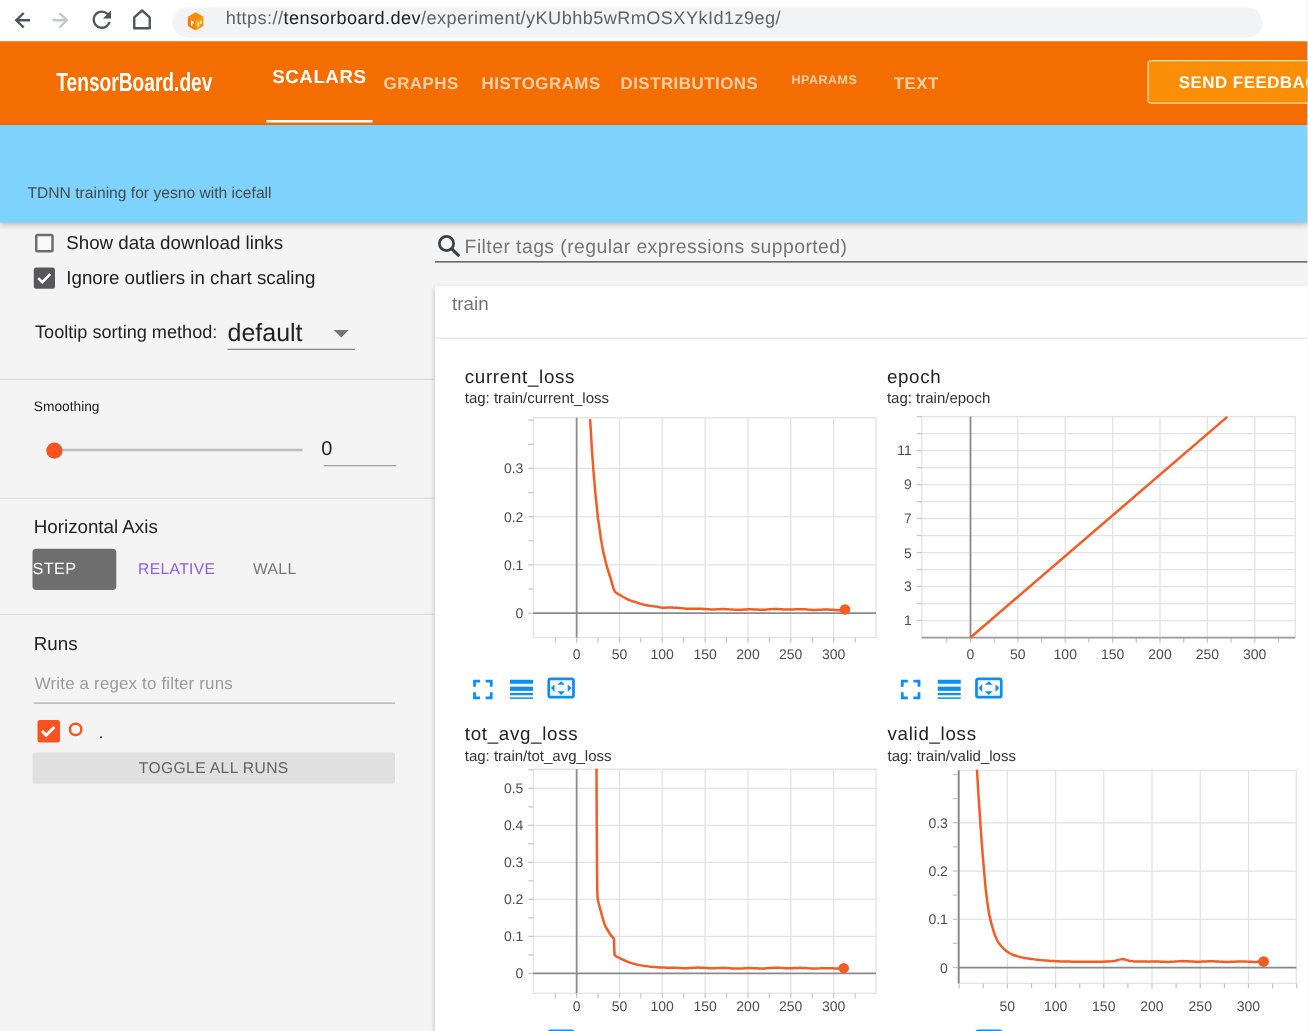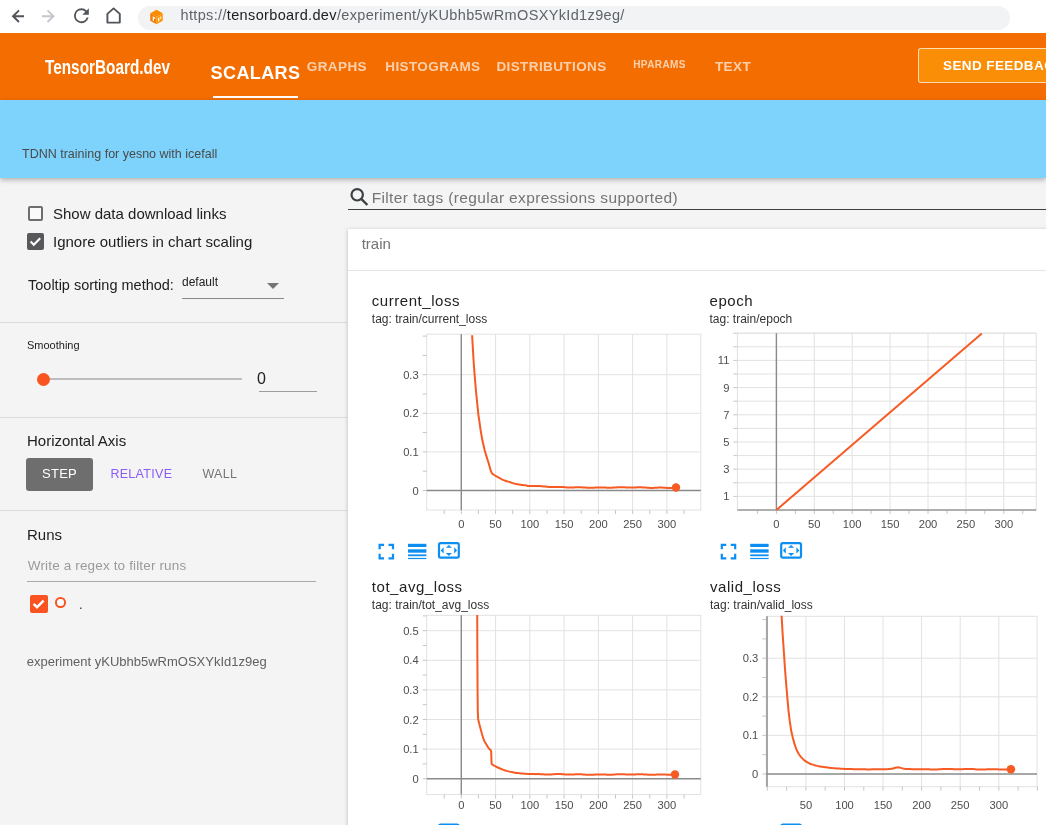--- a/index.html
+++ b/index.html
@@ -20,66 +20,66 @@
 <svg class="abs" style="left:148.5px;top:8.5px" width="15" height="16" viewBox="0 0 24 25">
       <path fill="#fb8c00" d="M12 1 22 6.6 12 12.2 2 6.6z"></path>
       <path fill="#f57c00" d="M2 6.6l10 5.6v12L2 18.6z"></path>
       <path fill="#ff9800" d="M22 6.6l-10 5.6v12l10-5.6z"></path>
       <path fill="#fff" d="M6 11.2l4 2.2v2.4l-2-1.1v4.4l-2-1.1zM14.5 13.9l2-1.1v6l-2 1.1zM18 12l1.6-.9v4.2l-1.6.9z"></path>
     </svg>
 <div class="abs" style="left:180.5px;top:7px;font-size:14.5px;color:#202124;letter-spacing:0.35px;white-space:nowrap"><span style="color:#5f6368">https://</span>tensorboard.dev<span style="color:#5f6368">/experiment/yKUbhb5wRmOSXYkId1z9eg/</span></div>
 </div>
 <div class="abs" style="left:0;top:33px;width:1046px;height:67px;background:#f46d00">
 <div class="abs" style="left:45px;top:21.5px;font-size:21px;font-weight:bold;color:#fff;transform:scaleX(0.73);transform-origin:0 0;white-space:nowrap">TensorBoard.dev</div>
-<div class="abs" style="left:255.5px;top:30px;transform:translateX(-50%);font-size:18px;font-weight:bold;color:#fff;letter-spacing:0.4px;white-space:nowrap">SCALARS</div>
+<div class="abs" style="left:255.5px;top:20px;transform:translateX(-50%);font-size:15px;font-weight:bold;color:#fff;letter-spacing:0.4px;white-space:nowrap">SCALARS</div>
 <div class="abs" style="left:336.9px;top:26px;transform:translateX(-50%);font-size:13.5px;font-weight:bold;color:rgba(255,255,255,0.68);letter-spacing:0.4px;white-space:nowrap">GRAPHS</div>
 <div class="abs" style="left:432.9px;top:26px;transform:translateX(-50%);font-size:13.5px;font-weight:bold;color:rgba(255,255,255,0.68);letter-spacing:0.4px;white-space:nowrap">HISTOGRAMS</div>
 <div class="abs" style="left:551.5px;top:26px;transform:translateX(-50%);font-size:13.5px;font-weight:bold;color:rgba(255,255,255,0.68);letter-spacing:0.4px;white-space:nowrap">DISTRIBUTIONS</div>
 <div class="abs" style="left:659.5px;top:26px;transform:translateX(-50%);font-size:10px;font-weight:bold;color:rgba(255,255,255,0.68);letter-spacing:0.4px;white-space:nowrap">HPARAMS</div>
 <div class="abs" style="left:733px;top:26px;transform:translateX(-50%);font-size:13.5px;font-weight:bold;color:rgba(255,255,255,0.68);letter-spacing:0.4px;white-space:nowrap">TEXT</div>
 <div class="abs" style="left:212.7px;top:62.5px;width:85.2px;height:2.5px;background:#fff"></div>
 <div class="abs" style="left:918px;top:15px;width:160px;height:34.5px;background:#fb8e07;border:1px solid rgba(255,255,255,0.7);border-radius:3px;color:#fff;font-size:13.5px;font-weight:bold;letter-spacing:0.4px;text-align:left;padding-left:24px;line-height:33px">SEND FEEDBACK</div>
 </div>
 <div class="abs" style="left:0;top:100px;width:1046px;height:77.5px;background:#7dd3fc;box-shadow:0 2px 5px rgba(0,0,0,0.28);z-index:5">
 <div class="abs" style="left:22px;top:147px;font-size:12.5px;color:#4a4a4a;top:47px">TDNN training for yesno with icefall</div>
 </div>
-<div class="abs" style="left:0;top:178px;width:348px;height:648px;background:#f4f4f4">
+<div class="abs" style="left:0;top:159px;width:348px;height:648px;background:#f4f4f4">
 <div class="abs" style="left:27.5px;top:27.5px;width:15px;height:15px;border:2px solid #6e6e6e;border-radius:2px;background:#fafafa"></div>
     <div class="abs" style="left:53px;top:27px;font-size:15px;color:#212121">Show data download links</div>
     <div class="abs" style="left:27px;top:54.5px;width:17px;height:17px;border-radius:2px;background:#58585b"></div>
     <svg class="abs" style="left:27px;top:54.5px" width="17" height="17" viewBox="0 0 17 17">
       <path d="M3.6 8.5l3.2 3.2 6.4-6.4" stroke="#fff" stroke-width="2.1" fill="none"></path>
     </svg>
     <div class="abs" style="left:53px;top:55px;font-size:15px;color:#212121">Ignore outliers in chart scaling</div>
     <div class="abs" style="left:28px;top:99px;font-size:14.5px;color:#212121">Tooltip sorting method:</div>
-    <div class="abs" style="left:182px;top:96.5px;font-size:12px;color:#212121">default</div>
+    <div class="abs" style="left:182px;top:96.5px;font-size:20px;color:#212121">default</div>
     <div class="abs" style="left:182px;top:120px;width:102px;height:1px;background:#8a8a8a"></div>
     <div class="abs" style="left:266.6px;top:105px;width:0;height:0;border-left:6.5px solid transparent;border-right:6.5px solid transparent;border-top:6.6px solid #757575"></div>
     <div class="abs" style="left:0;top:143.5px;width:347px;height:1px;background:#dcdcdc"></div>
     <div class="abs" style="left:27px;top:160.5px;font-size:11px;color:#212121">Smoothing</div>
     <div class="abs" style="left:42px;top:200px;width:200px;height:2px;background:#bdbdbd"></div>
     <div class="abs" style="left:37px;top:194.5px;width:13px;height:13px;border-radius:50%;background:#f95321"></div>
     <div class="abs" style="left:257px;top:191.5px;font-size:16px;color:#212121">0</div>
     <div class="abs" style="left:258.8px;top:213px;width:58.5px;height:1px;background:#9e9e9e"></div>
     <div class="abs" style="left:0;top:239px;width:347px;height:1px;background:#dcdcdc"></div>
     <div class="abs" style="left:27px;top:253.5px;font-size:15px;color:#212121">Horizontal Axis</div>
-    <div class="abs" style="left:26px;top:280px;width:67px;height:32.6px;background:#6e6e6e;border-radius:3px;color:#fff;font-size:13px;text-align:center;line-height:32.6px;letter-spacing:0.3px">STEP</div>
+    <div class="abs" style="left:26px;top:280px;width:67px;height:32.6px;background:#6e6e6e;border-radius:3px;color:#fff;font-size:13px;text-align:left;line-height:32.6px;letter-spacing:0.3px">STEP</div>
     <div class="abs" style="left:110.4px;top:280px;width:57px;height:32.6px;color:#8b5cf6;font-size:12.5px;text-align:left;line-height:32.6px;letter-spacing:0.3px">RELATIVE</div>
     <div class="abs" style="left:202.4px;top:280px;width:32px;height:32.6px;color:#757575;font-size:12.5px;text-align:center;line-height:32.6px;letter-spacing:0.3px">WALL</div>
     <div class="abs" style="left:0;top:332px;width:347px;height:1px;background:#dcdcdc"></div>
     <div class="abs" style="left:27px;top:347.5px;font-size:15px;color:#212121">Runs</div>
     <div class="abs" style="left:27.8px;top:380px;font-size:13.5px;letter-spacing:0.15px;color:#9a9a9a">Write a regex to filter runs</div>
     <div class="abs" style="left:27px;top:403.4px;width:289px;height:1px;background:#aaa"></div>
     <div class="abs" style="left:30.4px;top:417px;width:17.6px;height:17.6px;border-radius:2px;background:#f95321"></div>
     <svg class="abs" style="left:30.4px;top:417px" width="17.6" height="17.6" viewBox="0 0 17.6 17.6">
       <path d="M3.6 8.8l3.4 3.4 6.6-6.6" stroke="#fff" stroke-width="2.4" fill="none"></path>
     </svg>
     <div class="abs" style="left:55.4px;top:419px;width:10.6px;height:10.6px;border-radius:50%;border:2.4px solid #f95321;background:#fdfdfd"></div>
     <div class="abs" style="left:79px;top:419px;font-size:13px;color:#333">.</div>
-    <div class="abs" style="left:26.8px;top:475.5px;font-size:13px;color:#616161">experiment yKUbhb5wRmOSXYkId1z9eg</div>
+    <div class="abs" style="left:26px;top:443px;width:290px;height:25.3px;background:#e0e0e0;border-radius:2px;color:#616161;font-size:12.5px;letter-spacing:0.3px;text-align:center;line-height:25.3px">TOGGLE ALL RUNS</div>
 </div>
 <svg class="abs" style="left:348px;top:186px" width="24" height="22" viewBox="0 0 24 22">
     <circle cx="9.2" cy="8.8" r="5.7" fill="none" stroke="#3c4043" stroke-width="2.2"></circle>
     <line x1="13.5" y1="13.1" x2="19.4" y2="19" stroke="#3c4043" stroke-width="2.4"></line>
   </svg>
 <div class="abs" style="left:371.7px;top:188.5px;font-size:15.5px;color:#757575;letter-spacing:0.35px">Filter tags (regular expressions supported)</div>
 <div class="abs" style="left:348.3px;top:208.8px;width:698px;height:1.7px;background:#3f3f3f"></div>
 <div class="abs" style="left:347.6px;top:229.3px;width:712px;height:600px;background:#fff;box-shadow:0 1px 4px rgba(0,0,0,0.25)"></div>
 <div class="abs" style="left:361.7px;top:235px;font-size:15px;color:#737373">train</div>
 <div class="abs" style="left:347.6px;top:269.5px;width:712px;height:1px;background:#e5e5e5"></div>

